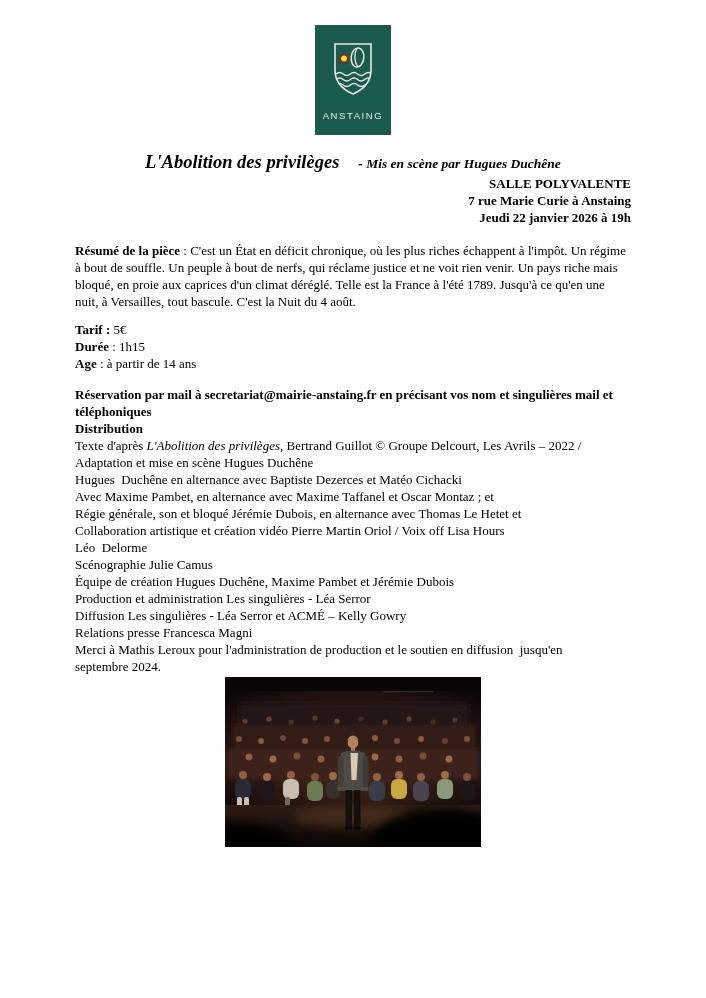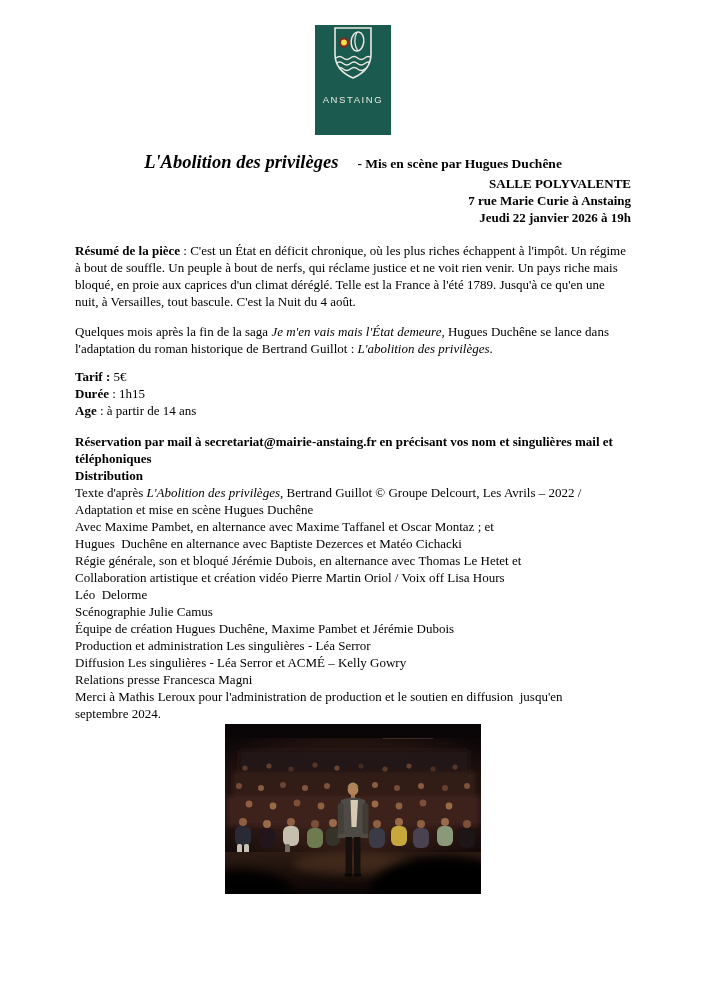--- a/index.html
+++ b/index.html
@@ -7,33 +7,33 @@
   .page {
     position:relative; width:706px; height:998px; margin:0 auto;
     background:#ffffff; color:#000;
     font-family:"Liberation Serif","DejaVu Serif",serif;
     font-size:13px; line-height:17px; overflow:hidden;
   }
   
   .logo {
     width:76px; height:110px; margin:25px auto 0;
     background:#1b5a4f; display:flex; flex-direction:column;
-    align-items:center; justify-content:flex-start; 
+    align-items:center; justify-content:flex-start; padding-top:16px;
   }
   .logo-label {
     margin-top:8px; color:#e9e9e1;
     font-family:"Liberation Sans","DejaVu Sans",sans-serif;
     font-size:9.5px; letter-spacing:1.6px; line-height:10px;
   }
   
   .content { width:556px; margin:16px auto 0; }
   .intro { }
   .title-line { text-align:center; margin-top:14px; line-height:22px; white-space:nowrap; }
   .title-main { font-size:18.5px; font-weight:bold; font-style:italic; }
-  .title-suffix { font-size:13.5px; font-weight:bold; margin-left:19px; }
+  .title-suffix { font-size:13.5px; font-weight:bold; font-style:italic; margin-left:19px; }
   .center-bold { text-align:right; font-weight:bold; font-size:13px; line-height:17px; }
   .synopsis { margin-top:16px; }
   .context { margin-top:13px; }
   .details { margin-top:11px; }
   .details b { font-weight:bold; }
   .reservation { margin-top:14px; font-weight:bold; }
   .dist-heading { margin-top:0; font-weight:bold; }
   .dist-line { white-space:pre-wrap; }
   b { font-weight:bold; } i { font-style:italic; }
   
@@ -76,35 +76,34 @@
 
     <div class="title-line">
       <span class="title-main">L'Abolition des privilèges</span><span class="title-suffix">- Mis en scène par Hugues Duchêne</span>
     </div>
     <div class="center-bold">SALLE POLYVALENTE</div>
     <div class="center-bold">7 rue Marie Curie à Anstaing</div>
     <div class="center-bold">Jeudi 22 janvier 2026 à 19h</div>
 
     <p class="synopsis"><b>Résumé de la pièce</b><span> : C'est un État en déficit chronique, où les plus riches échappent à l'impôt. Un régime à bout de souffle. Un peuple à bout de nerfs, qui réclame justice et ne voit rien venir. Un pays riche mais bloqué, en proie aux caprices d'un climat déréglé. Telle est la France à l'été 1789. Jusqu'à ce qu'en une nuit, à Versailles, tout bascule. C'est la Nuit du 4 août.</span></p>
 
-    <p class="context"><span>Quelques mois après la fin de la saga </span><i>Je m'en vais mais l'État demeure,</i><span> Hugues Duchêne se lance dans l'adaptation du roman historique de Bertrand Guillot : </span><i>L'abolition des privilèges</i><span>.</span></p>
 
     <div class="details">
       <div><b>Tarif :</b><span> 5€</span></div>
       <div><b>Durée</b><span> : 1h15</span></div>
       <div><b>Age</b><span> : à partir de 14 ans</span></div>
     </div>
 
     <p class="reservation">Réservation par mail à secretariat@mairie-anstaing.fr en précisant vos nom et singulières mail et téléphoniques</p>
 
     <div class="dist-heading">Distribution</div>
     <p class="dist-first"><span>Texte d'après </span><i>L'Abolition des privilèges</i><span>, Bertrand Guillot © Groupe Delcourt, Les Avrils – 2022 / Adaptation et mise en scène Hugues Duchêne</span></p>
     <div class="dist-lines">
+        <div class="dist-line">Hugues  Duchêne en alternance avec Baptiste Dezerces et Matéo Cichacki</div>
         <div class="dist-line">Avec Maxime Pambet, en alternance avec Maxime Taffanel et Oscar Montaz ; et</div>
-        <div class="dist-line">Hugues  Duchêne en alternance avec Baptiste Dezerces et Matéo Cichacki</div>
         <div class="dist-line">Régie générale, son et bloqué Jérémie Dubois, en alternance avec Thomas Le Hetet et</div>
         <div class="dist-line">Collaboration artistique et création vidéo Pierre Martin Oriol / Voix off Lisa Hours</div>
         <div class="dist-line">Léo  Delorme</div>
         <div class="dist-line">Scénographie Julie Camus</div>
         <div class="dist-line">Équipe de création Hugues Duchêne, Maxime Pambet et Jérémie Dubois</div>
         <div class="dist-line">Production et administration Les singulières - Léa Serror</div>
         <div class="dist-line">Diffusion Les singulières - Léa Serror et ACMÉ – Kelly Gowry</div>
         <div class="dist-line">Relations presse Francesca Magni</div>
         <div class="dist-line">Merci à Mathis Leroux pour l'administration de production et le soutien en diffusion  jusqu'en</div>
         <div class="dist-line">septembre 2024.</div>

